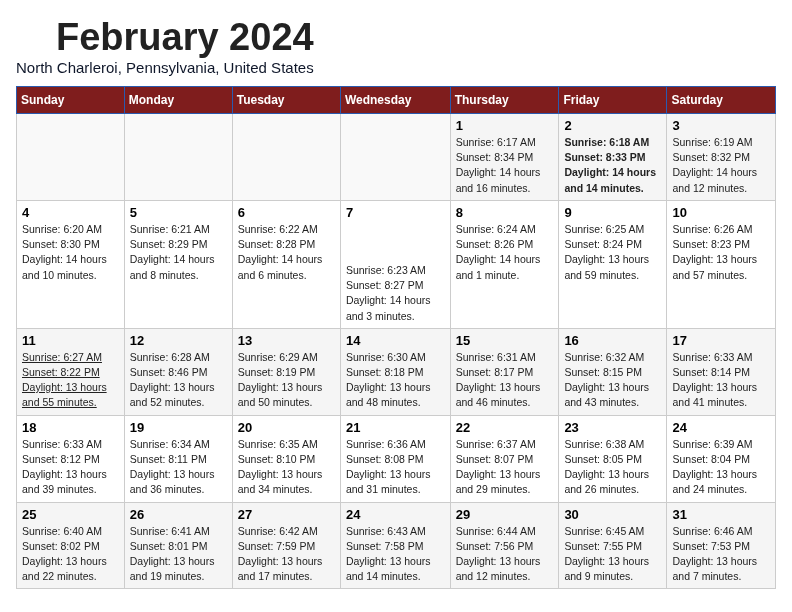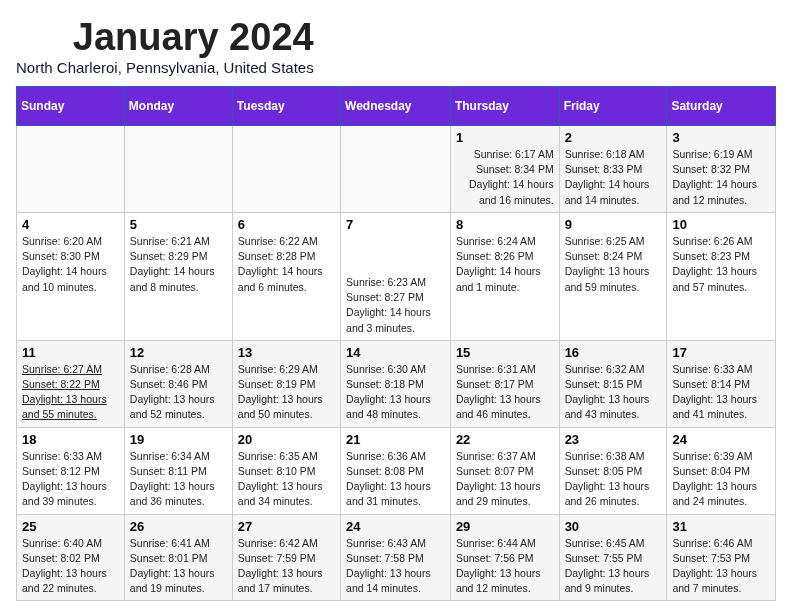--- a/index.html
+++ b/index.html
@@ -51,23 +51,23 @@
     .location-title {
       font-size: 15px;
       color: #0f172a;
     }
     .calendar-table {
       width: 100%;
       border-collapse: collapse;
       font-size: 11px;
     }
     .calendar-table thead th {
-      background-color: #6d28d9;
+      background-color: #7f1d1d;
       color: #fff;
-      padding: 12px 4px;
+      padding: 6px 4px;
       text-align: left;
       font-size: 12px;
       font-weight: bold;
       border: 1px solid #2a5aaf;
     }
     .calendar-table tbody td {
       border: 1px solid #ccc;
       vertical-align: top;
       padding: 4px 5px;
       width: 113px;
@@ -92,21 +92,21 @@
     }
     .empty-cell {
       background: #f9f9f9 !important;
     }
   </style>
 </head>
 <body>
 
 <div class="header-section">
   <div class="title-area">
-    <div class="month-title">January 2024</div>
+    <div class="month-title">February 2024</div>
     <div class="location-title">North Charleroi, Pennsylvania, United States</div>
   </div>
 </div>
 
 <table class="calendar-table">
   <thead>
     <tr>
     <th>Sunday</th>
         <th>Monday</th>
         <th>Tuesday</th>
@@ -117,28 +117,28 @@
       </tr>
   </thead>
   <tbody>
   <tr>
         <td class="empty-cell"></td>
         <td class="empty-cell"></td>
         <td class="empty-cell"></td>
         <td class="empty-cell"></td>
         <td>
           <div class="day-number">1</div>
-          <div class="day-info" style="white-space: pre-line; text-align: right;">Sunrise: 6:17 AM
+          <div class="day-info" style="white-space: pre-line;">Sunrise: 6:17 AM
 Sunset: 8:34 PM
 Daylight: 14 hours
 and 16 minutes.</div>
         </td>
         <td>
           <div class="day-number">2</div>
-          <div class="day-info" style="white-space: pre-line;">Sunrise: 6:18 AM
+          <div class="day-info" style="white-space: pre-line; font-weight: bold;">Sunrise: 6:18 AM
 Sunset: 8:33 PM
 Daylight: 14 hours
 and 14 minutes.</div>
         </td>
         <td>
           <div class="day-number">3</div>
           <div class="day-info" style="white-space: pre-line;">Sunrise: 6:19 AM
 Sunset: 8:32 PM
 Daylight: 14 hours
 and 12 minutes.</div>

